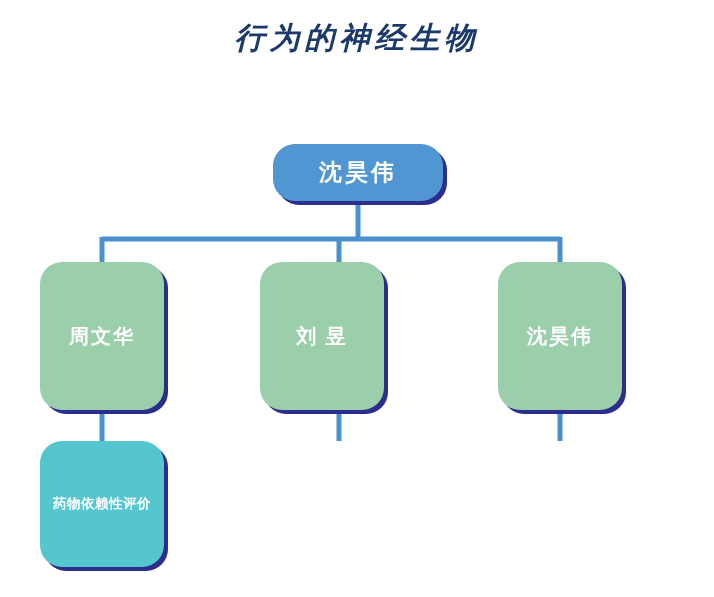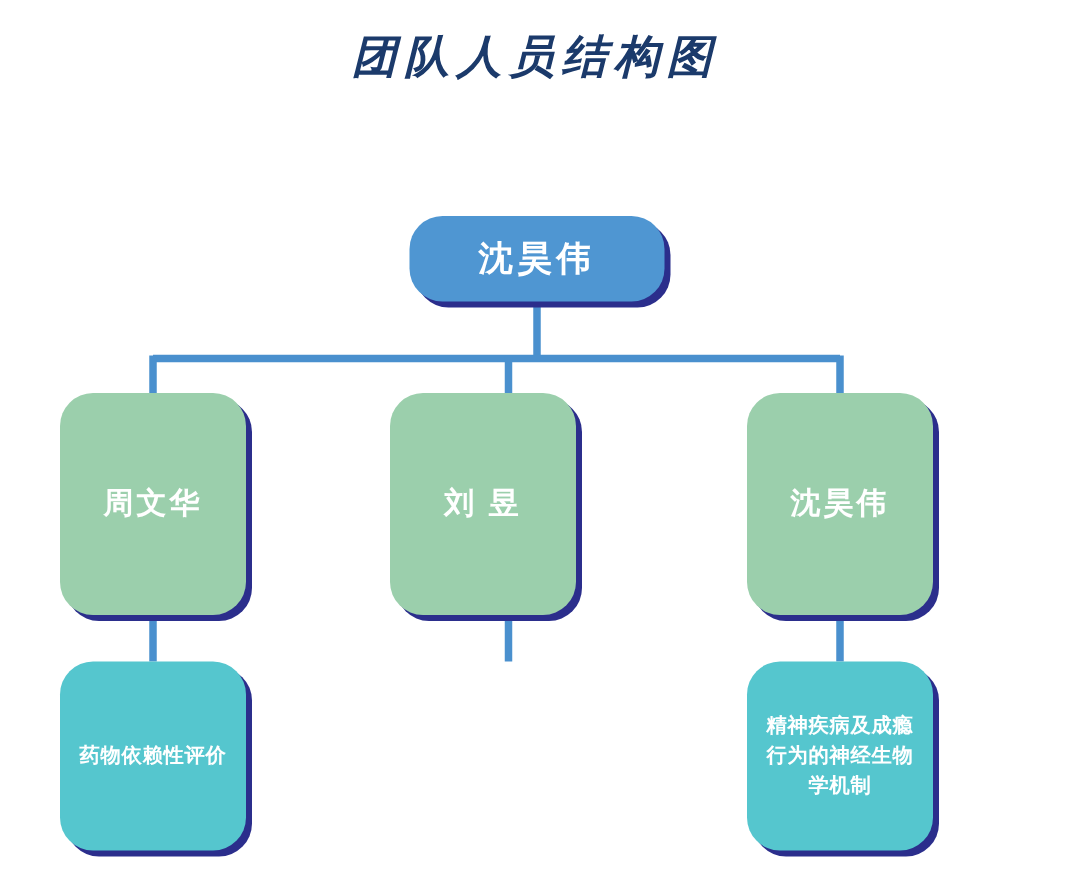--- a/index.html
+++ b/index.html
@@ -101,21 +101,21 @@
     display: block;
     width: 100%;
     white-space: pre-line;
   }
 </style>
 </head>
 <body>
 
 <div id="chart-root">
 
-  <div class="chart-title">团队人员结构图</div>
+  <div class="chart-title">行为的神经生物</div>
 
   <svg id="connector-layer" viewBox="0 0 714 597" xmlns="http://www.w3.org/2000/svg">
     <g stroke="#4a90ce" stroke-width="5" fill="none" stroke-linecap="butt">
 
       <line x1="358" y1="201" x2="358" y2="239"></line>
 
       <line x1="102" y1="239" x2="560" y2="239"></line>
 
       <line x1="102" y1="237" x2="102" y2="262"></line>
       <line x1="339" y1="237" x2="339" y2="262"></line>
@@ -137,19 +137,14 @@
   <div class="node node-mid col-2">
     <span class="node-text">刘  昱</span>
   </div>
   <div class="node node-mid col-3">
     <span class="node-text">沈昊伟</span>
   </div>
 
   <div class="node node-leaf col-1">
     <span class="node-text">药物依赖性评价</span>
   </div>
-  <div class="node node-leaf col-3">
-    <span class="node-text">精神疾病及成瘾
-行为的神经生物
-学机制</span>
-  </div>
 
 </div>
 
 </body></html>

